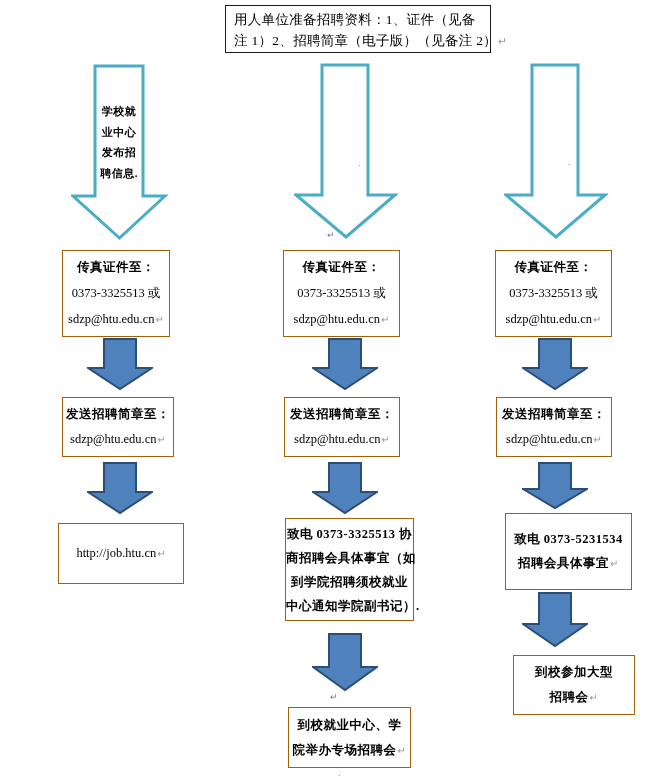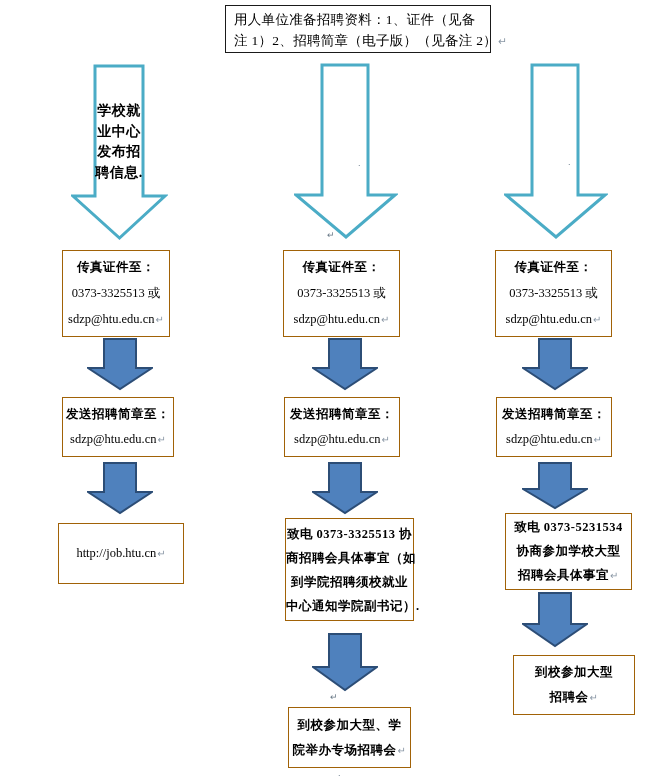--- a/index.html
+++ b/index.html
@@ -29,21 +29,21 @@
   .topbox .tline.cjk{font-weight:normal;letter-spacing:0.3px;}
   
   .harrow{position:absolute;}
   .harrow polygon{fill:#ffffff;stroke:#4bacc6;stroke-width:3;stroke-linejoin:miter;}
   
   .sarrow{position:absolute;}
   .sarrow polygon{fill:#4f81bd;stroke:#2c4d76;stroke-width:2;stroke-linejoin:miter;}
   
   .varrow-label{
     position:absolute;left:95px;top:101px;width:48px;text-align:center;
-    font-size:14px;font-weight:bold;line-height:20.5px;letter-spacing:1px;
+    font-size:11px;font-weight:bold;line-height:20.5px;letter-spacing:1px;
   }
   .varrow-label .tline{white-space:nowrap;}
   
   .pmark{color:#8a97a5;font-family:"Liberation Sans",sans-serif;font-size:0.8em;font-weight:normal;margin-left:1px;}
   .stray{position:absolute;color:#6a7a88;font-size:9px;font-family:"Liberation Sans",sans-serif;line-height:9px;}
 </style>
 </head>
 <body>
 
 <div class="canvas">
@@ -124,33 +124,32 @@
       <div class="tline latin">http://job.htu.cn<span class="pmark">↵</span></div>
     </div>
   <div class="fbox lh24" style="left:285px;top:518px;width:127px;height:101px;">
       <div class="tline cjk">致电 0373-3325513 协</div>
       <div class="tline cjk">商招聘会具体事宜（如</div>
       <div class="tline cjk">到学院招聘须校就业</div>
       <div class="tline cjk">中心通知学院副书记）.</div>
     </div>
   <div class="fbox lh24" style="left:505px;top:513px;width:125px;height:75px;">
       <div class="tline cjk">致电 0373-5231534</div>
-      <div class="tline cjk">协商参加学校大型</div>
       <div class="tline cjk">招聘会具体事宜<span class="pmark">↵</span></div>
     </div>
 
   <svg class="sarrow" style="left:312px;top:633px;" width="66" height="59" viewBox="0 0 66 59">
     <polygon points="17,1 49,1 49,34 65,34 33,57 1,34 17,34"></polygon>
   </svg>
   <svg class="sarrow" style="left:522px;top:592px;" width="66" height="56" viewBox="0 0 66 56">
     <polygon points="17,1 49,1 49,32 65,32 33,54 1,32 17,32"></polygon>
   </svg>
 
   <div class="fbox lh25" style="left:288px;top:707px;width:121px;height:59px;">
-      <div class="tline cjk">到校参加大型、学</div>
+      <div class="tline cjk">到校就业中心、学</div>
       <div class="tline cjk">院举办专场招聘会<span class="pmark">↵</span></div>
     </div>
   <div class="fbox lh25" style="left:513px;top:655px;width:120px;height:58px;">
       <div class="tline cjk">到校参加大型</div>
       <div class="tline cjk">招聘会<span class="pmark">↵</span></div>
     </div>
 
 <span class="stray" style="left: 358px; top: 159px;">.</span>
     <span class="stray" style="left: 568px; top: 158px;">.</span>
     <span class="stray" style="left: 327px; top: 231px;">↵</span>

